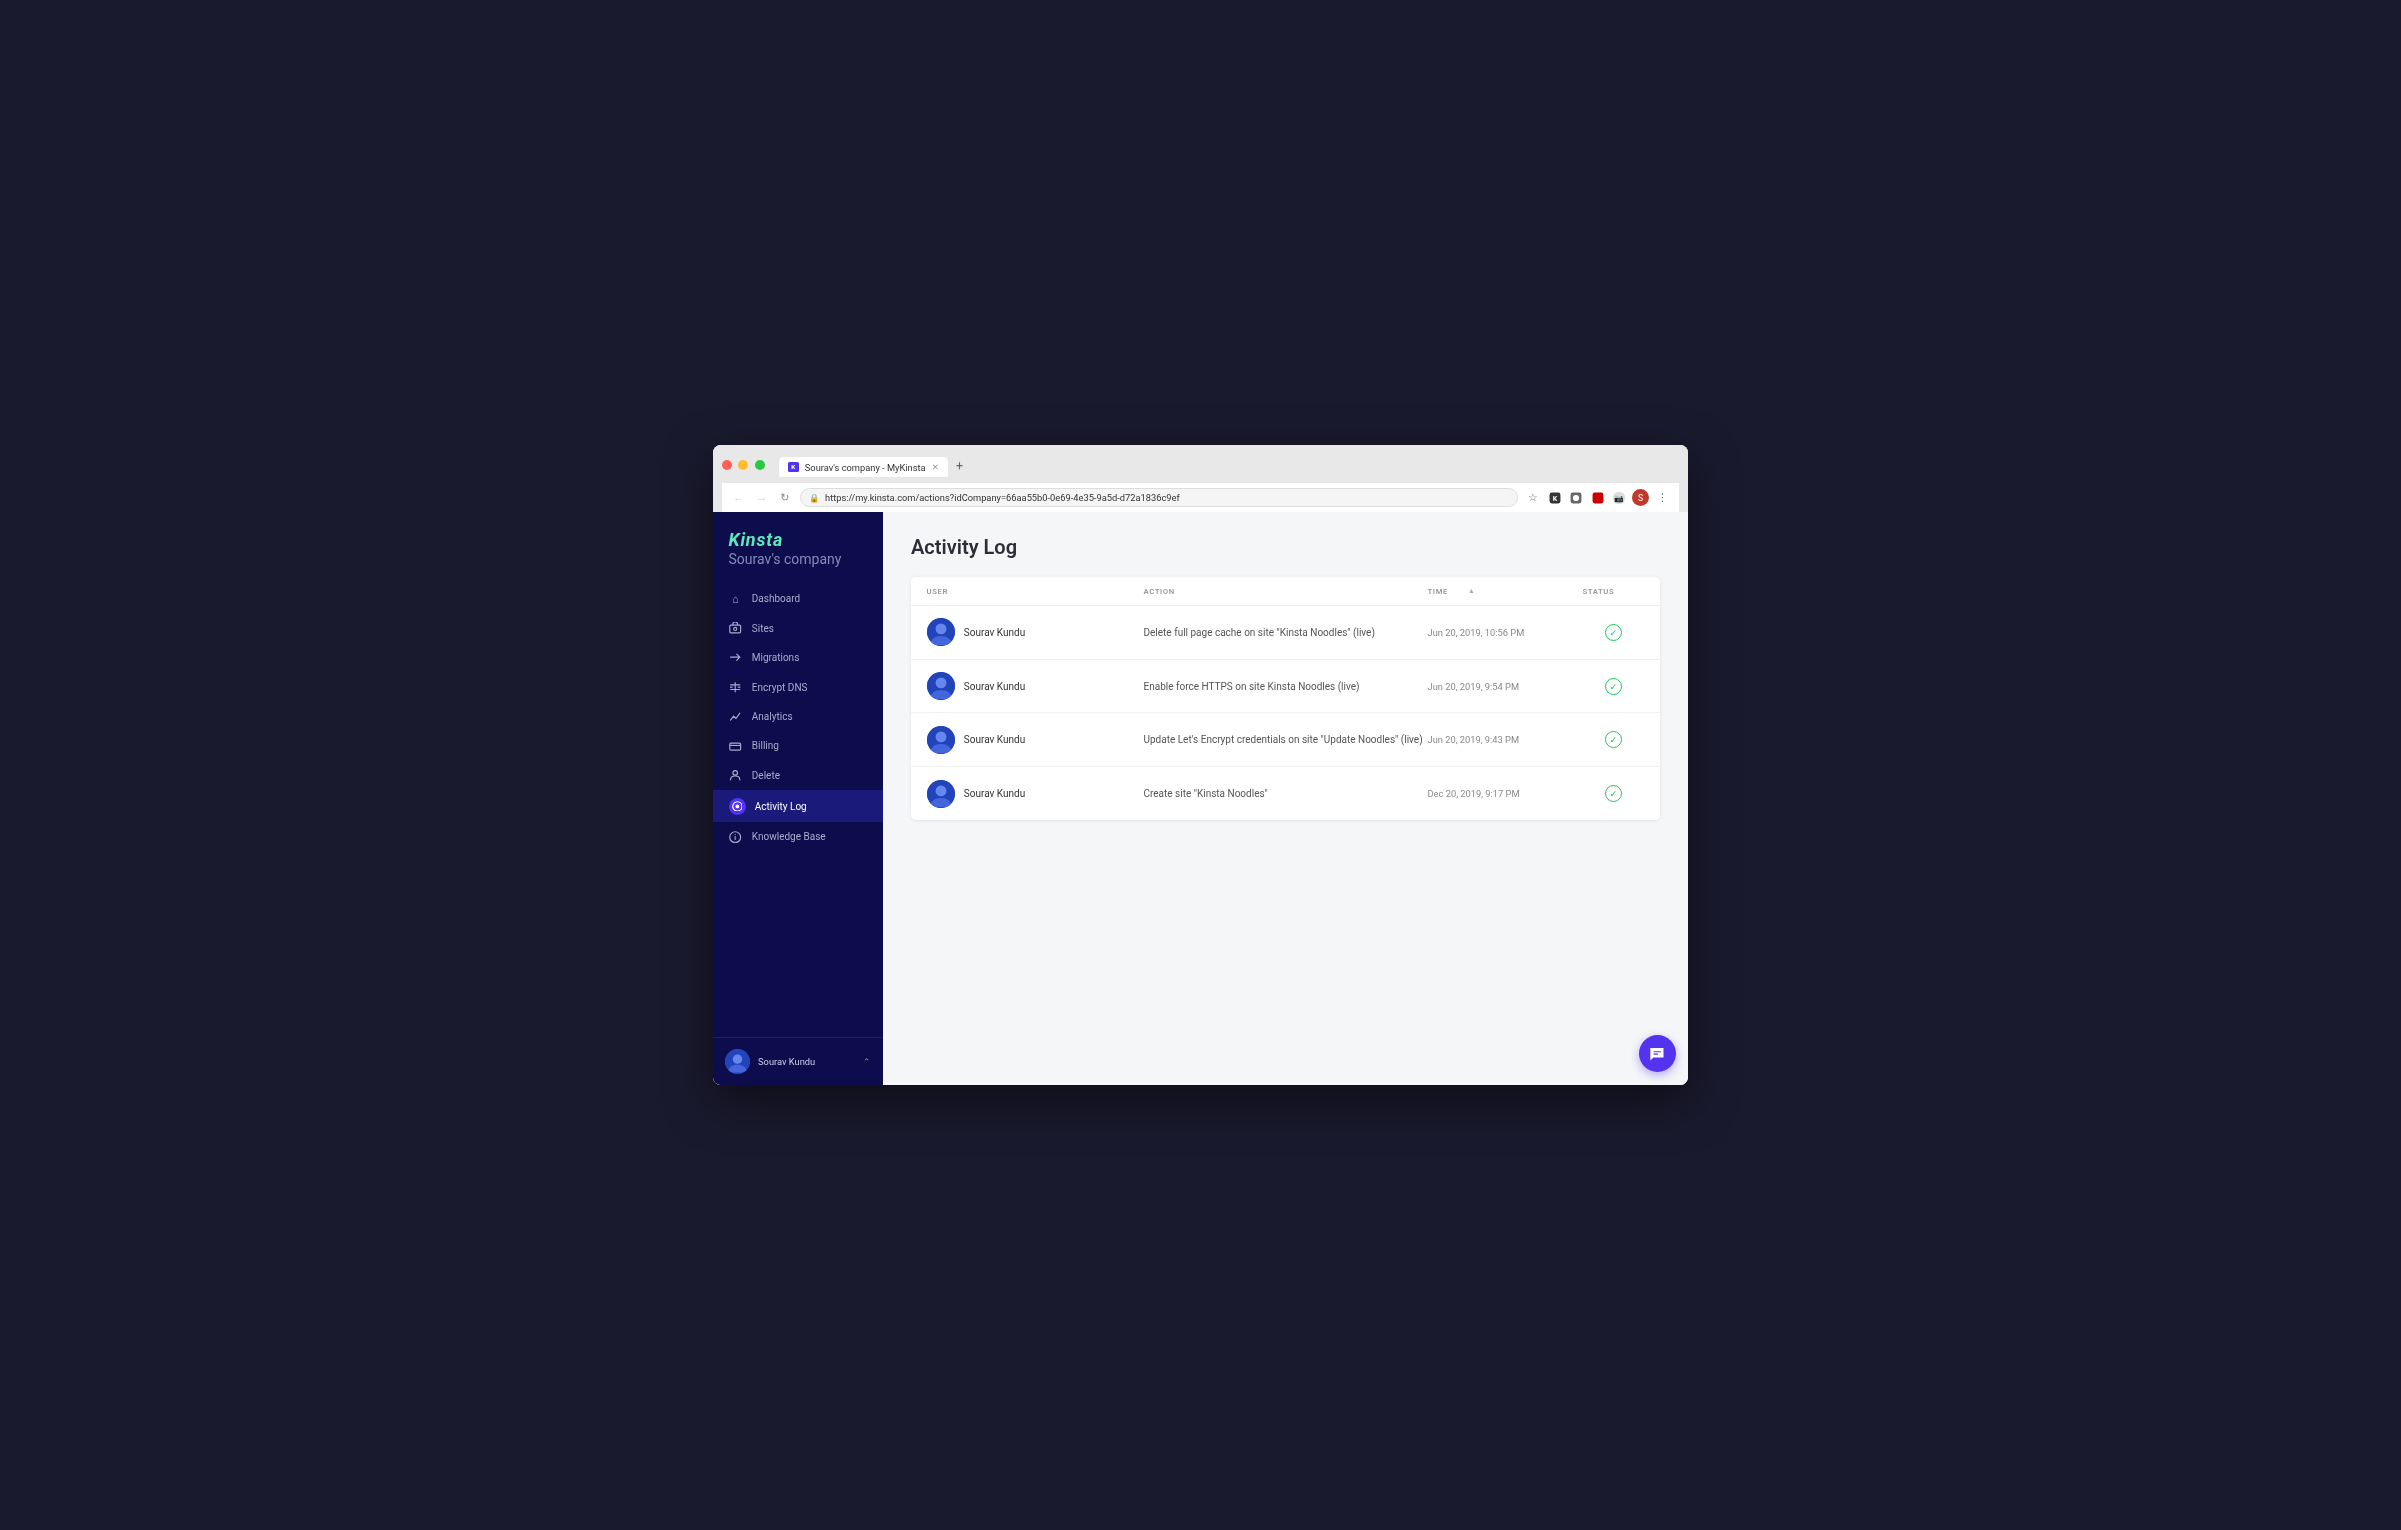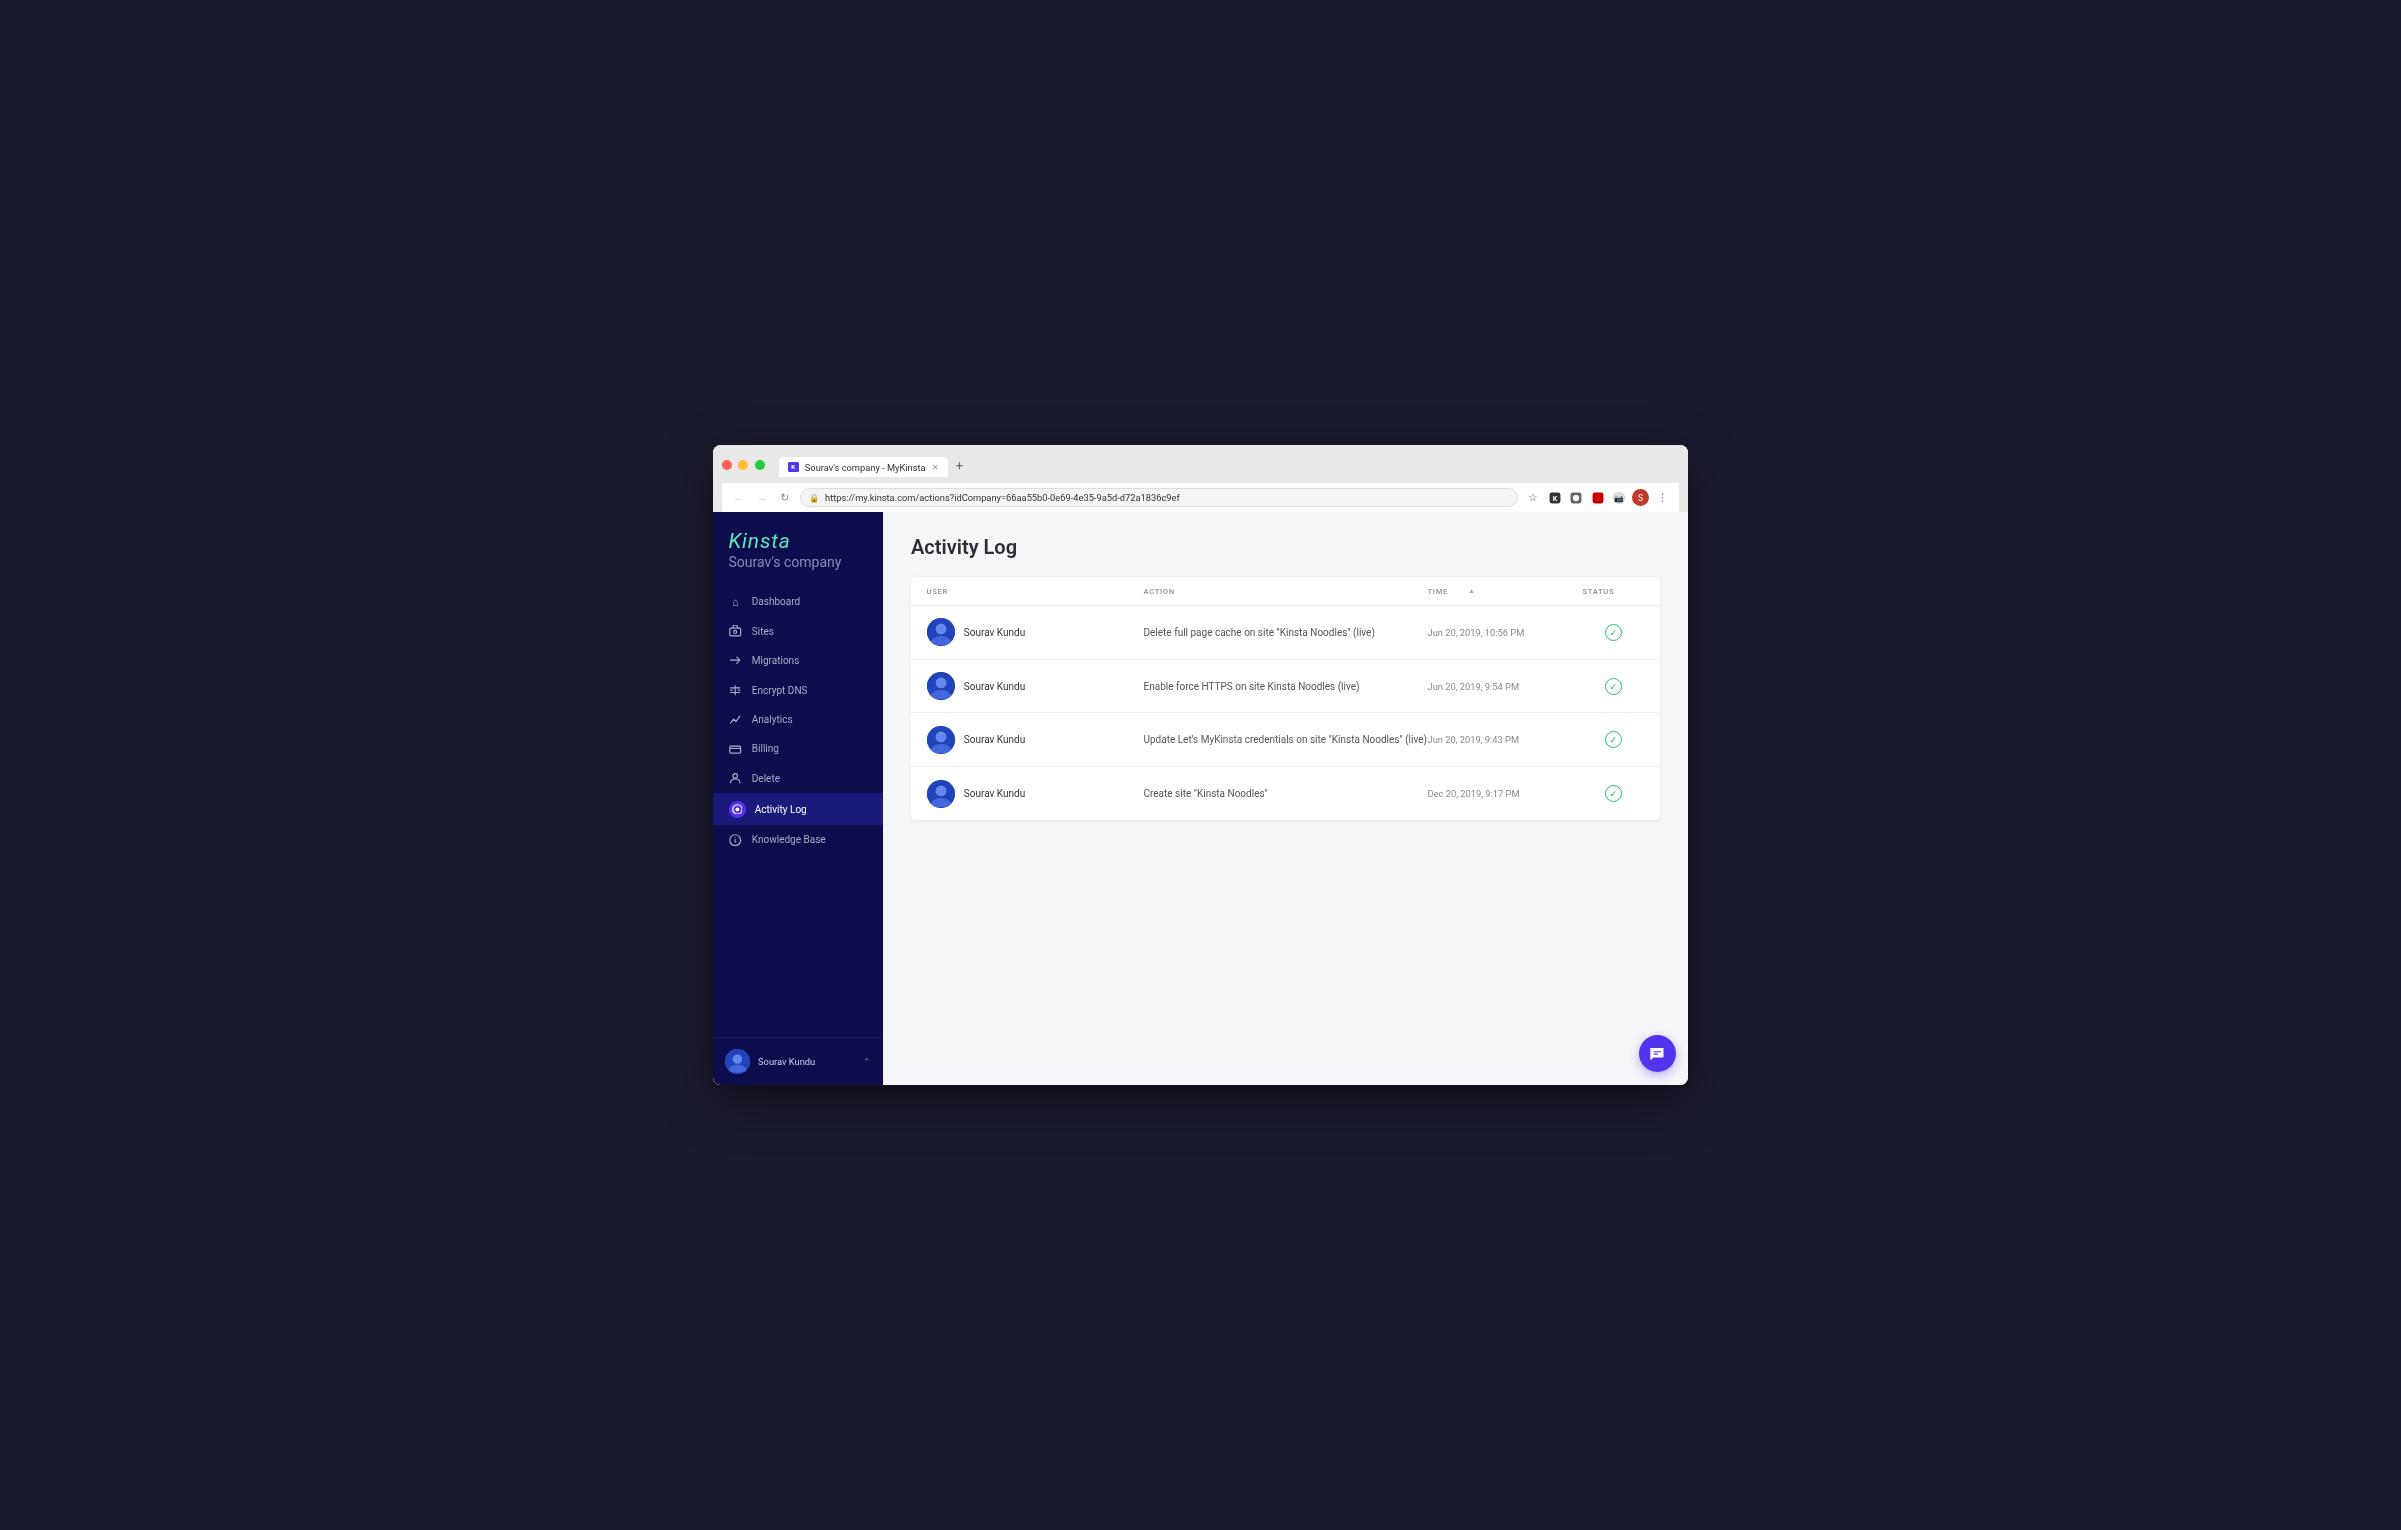--- a/index.html
+++ b/index.html
@@ -157,22 +157,22 @@
       display: flex;
       flex-direction: column;
       flex-shrink: 0;
     }
 
     .sidebar-logo {
       padding: 17px 15.5px 4.6px;
     }
 
     .logo-text {
-      font-size: 21px;
-      font-weight: 400;
+      font-size: 18px;
+      font-weight: 700;
       color: #5ee7b7;
       letter-spacing: 0.8px;
       font-style: italic;
     }
 
     .logo-subtitle {
       font-size: 14px;
       color: #8888bb;
       margin-top: 1.5px;
     }
@@ -601,21 +601,21 @@
             <div class="user-cell">
               <div class="user-avatar-sm">
                 <svg viewBox="0 0 36 36" fill="none" xmlns="http://www.w3.org/2000/svg">
                   <circle cx="18" cy="18" r="18" fill="#2244bb"></circle>
                   <circle cx="18" cy="14" r="7" fill="#6688ee"></circle>
                   <path d="M4 35c0-7.732 6.268-12 14-12s14 4.268 14 12" fill="#4466dd"></path>
                 </svg>
               </div>
               <span class="user-cell-name">Sourav Kundu</span>
             </div>
-            <div class="action-text">Update Let's MyKinsta credentials on site "Kinsta Noodles" (live)</div>
+            <div class="action-text">Update Let's Encrypt credentials on site "Update Noodles" (live)</div>
             <div class="time-text">Jun 20, 2019, 9:43 PM</div>
             <div class="status-cell">
               <div class="status-check">✓</div>
             </div>
           </div>
 
           <div class="table-row">
             <div class="user-cell">
               <div class="user-avatar-sm">
                 <svg viewBox="0 0 36 36" fill="none" xmlns="http://www.w3.org/2000/svg">

